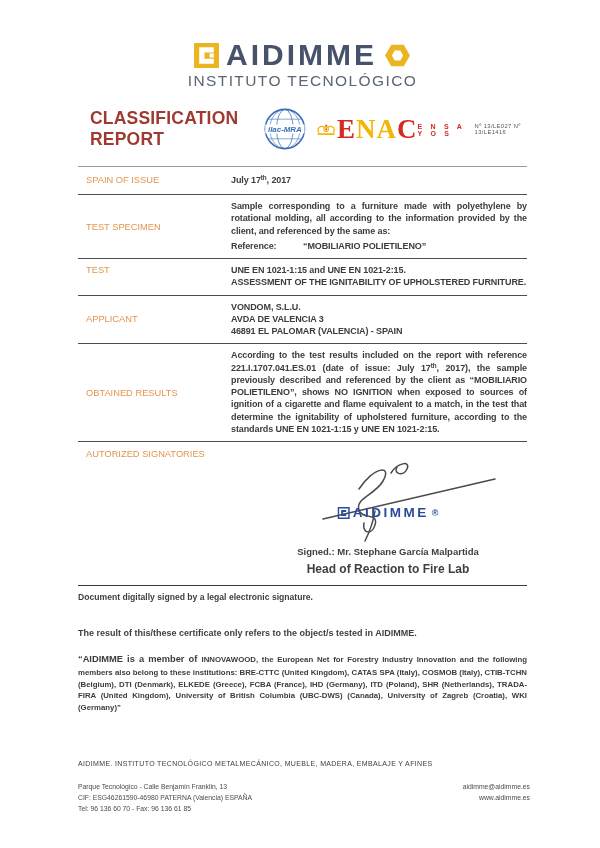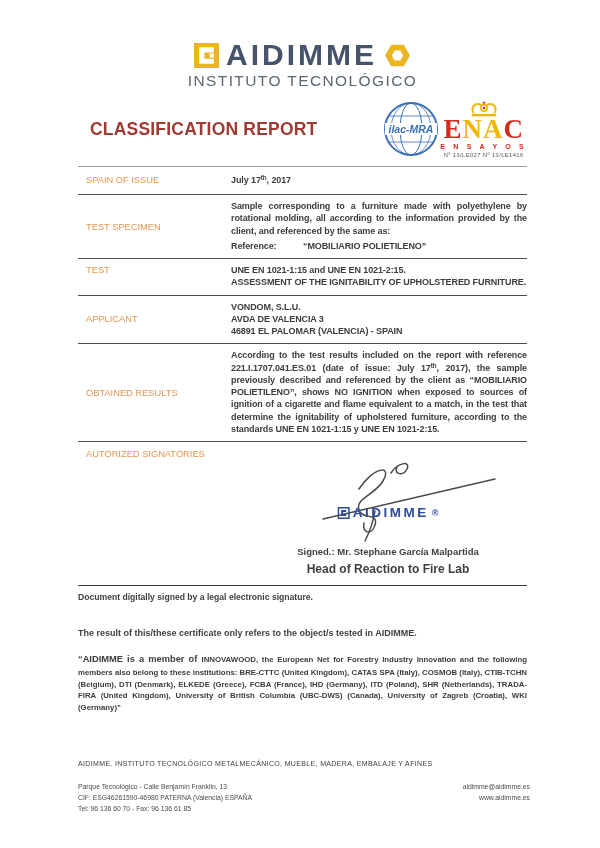--- a/index.html
+++ b/index.html
@@ -13,22 +13,22 @@
 
   
   .brand { display:flex; flex-direction:column; align-items:center; margin-top:6px; }
   .brand-row { display:flex; align-items:center; gap:7px; }
   .brand-name { font-size:30px; font-weight:bold; color:#47536A; letter-spacing:3px; line-height:1; }
   .brand-sub { font-size:15.5px; color:#5B6673; letter-spacing:1.4px; margin-top:2px; }
 
   
   .title-row { display:flex; justify-content:space-between; align-items:center; margin-top:4px; min-height:70px; }
   .report-title { font-size:17.5px; font-weight:bold; color:#9E3A31; letter-spacing:0.2px; margin-left:12px; }
-  .accred { display:flex; margin-right:0px; }
-  .enac-box { display:flex; flex-direction:column; align-items:center; line-height:1; }
+  .accred { display:flex; gap:8px; margin-right:0px; }
+  .enac-box { display:flex; flex-direction:row; align-items:center; line-height:1; }
   .enac-word { font-family:"Liberation Serif", serif; font-weight:bold; font-size:27px; letter-spacing:1px; line-height:0.9; }
   .enac-word .red { color:#D52B1E; }
   .enac-word .yellow { color:#F2B705; }
   .enac-sub { font-size:7px; color:#D52B1E; letter-spacing:3.2px; margin-top:2px; font-weight:bold; }
   .enac-nums { font-size:5.8px; color:#55585E; letter-spacing:0.4px; margin-top:2.5px; }
 
   
   .report-table { margin-top:2px; border-top:1px solid #9a9a9a; }
   .tgroup { border-bottom:1.5px solid #4d4d4d; padding:5px 0 6px 0; display:flex; }
   .tgroup.stacked { display:block; }

